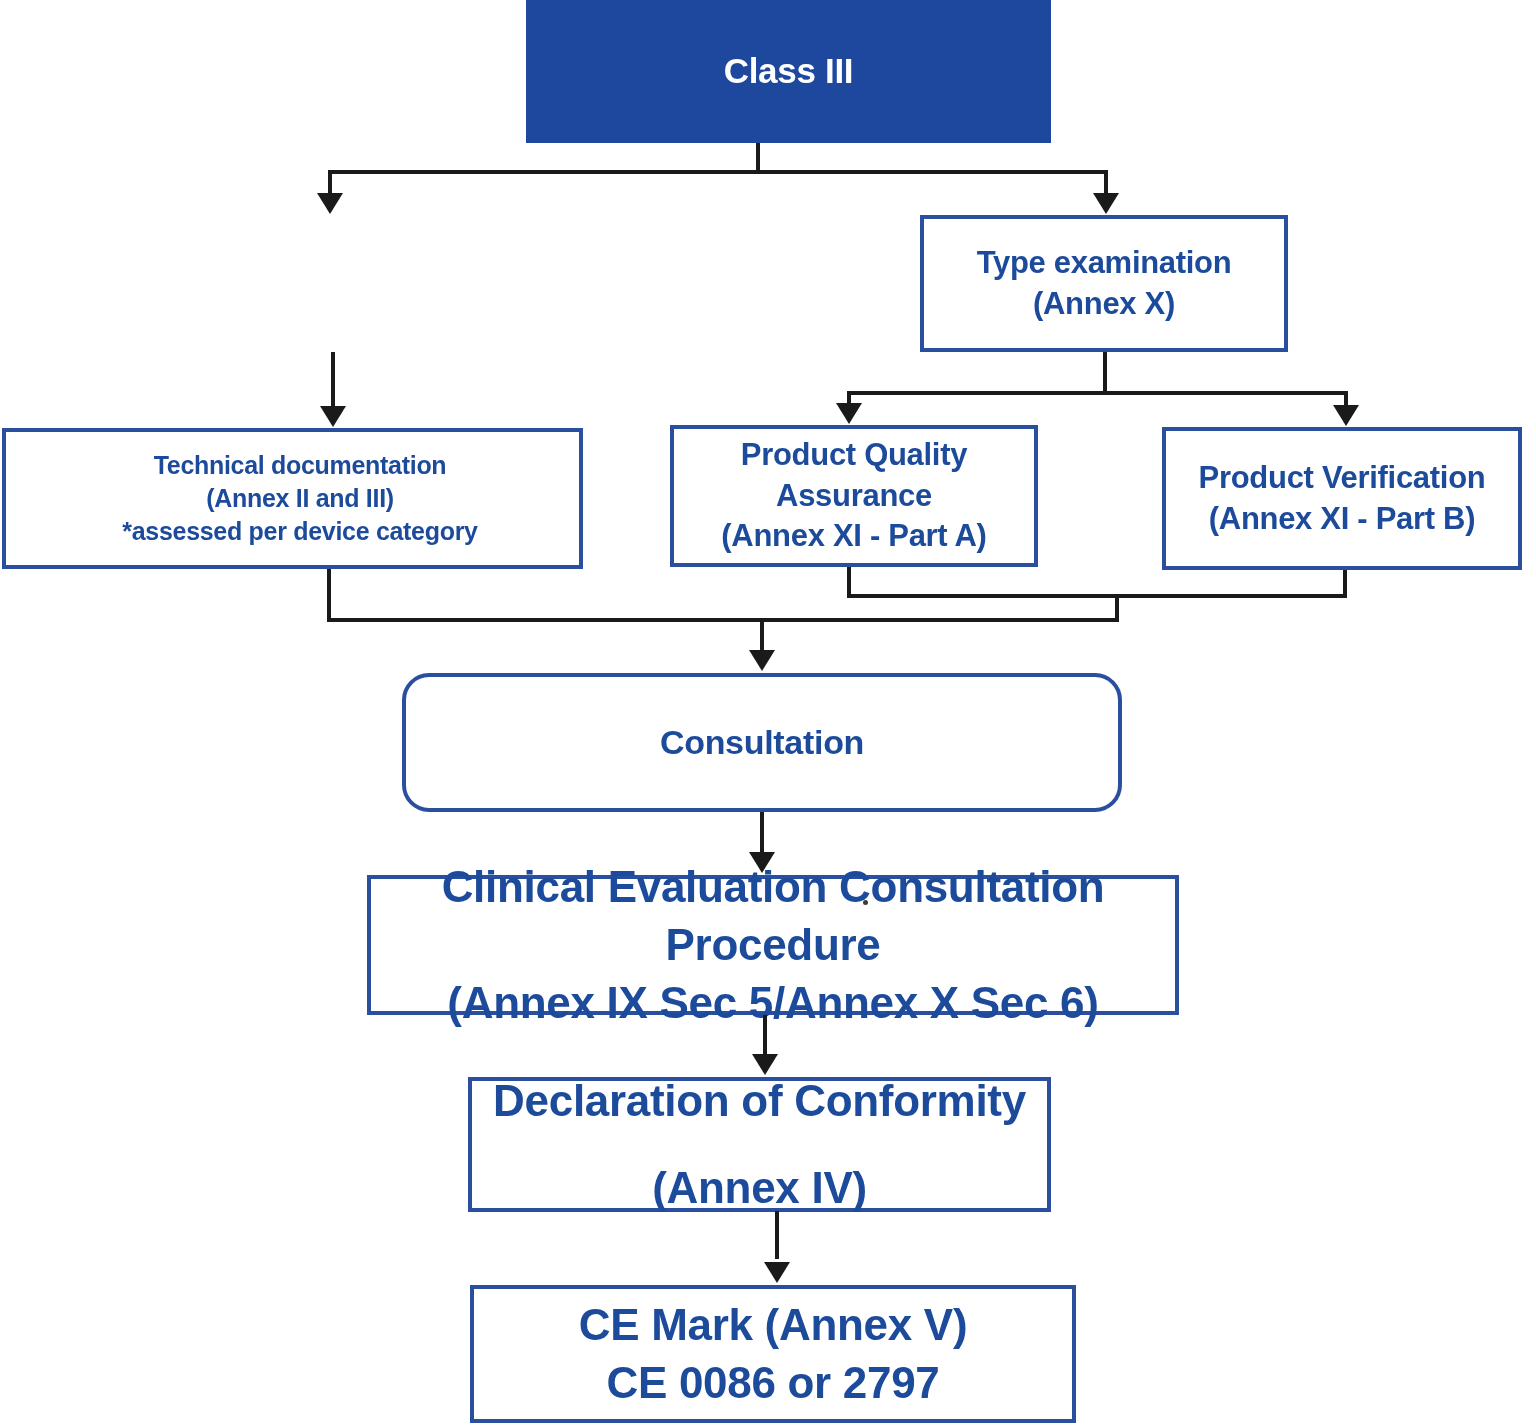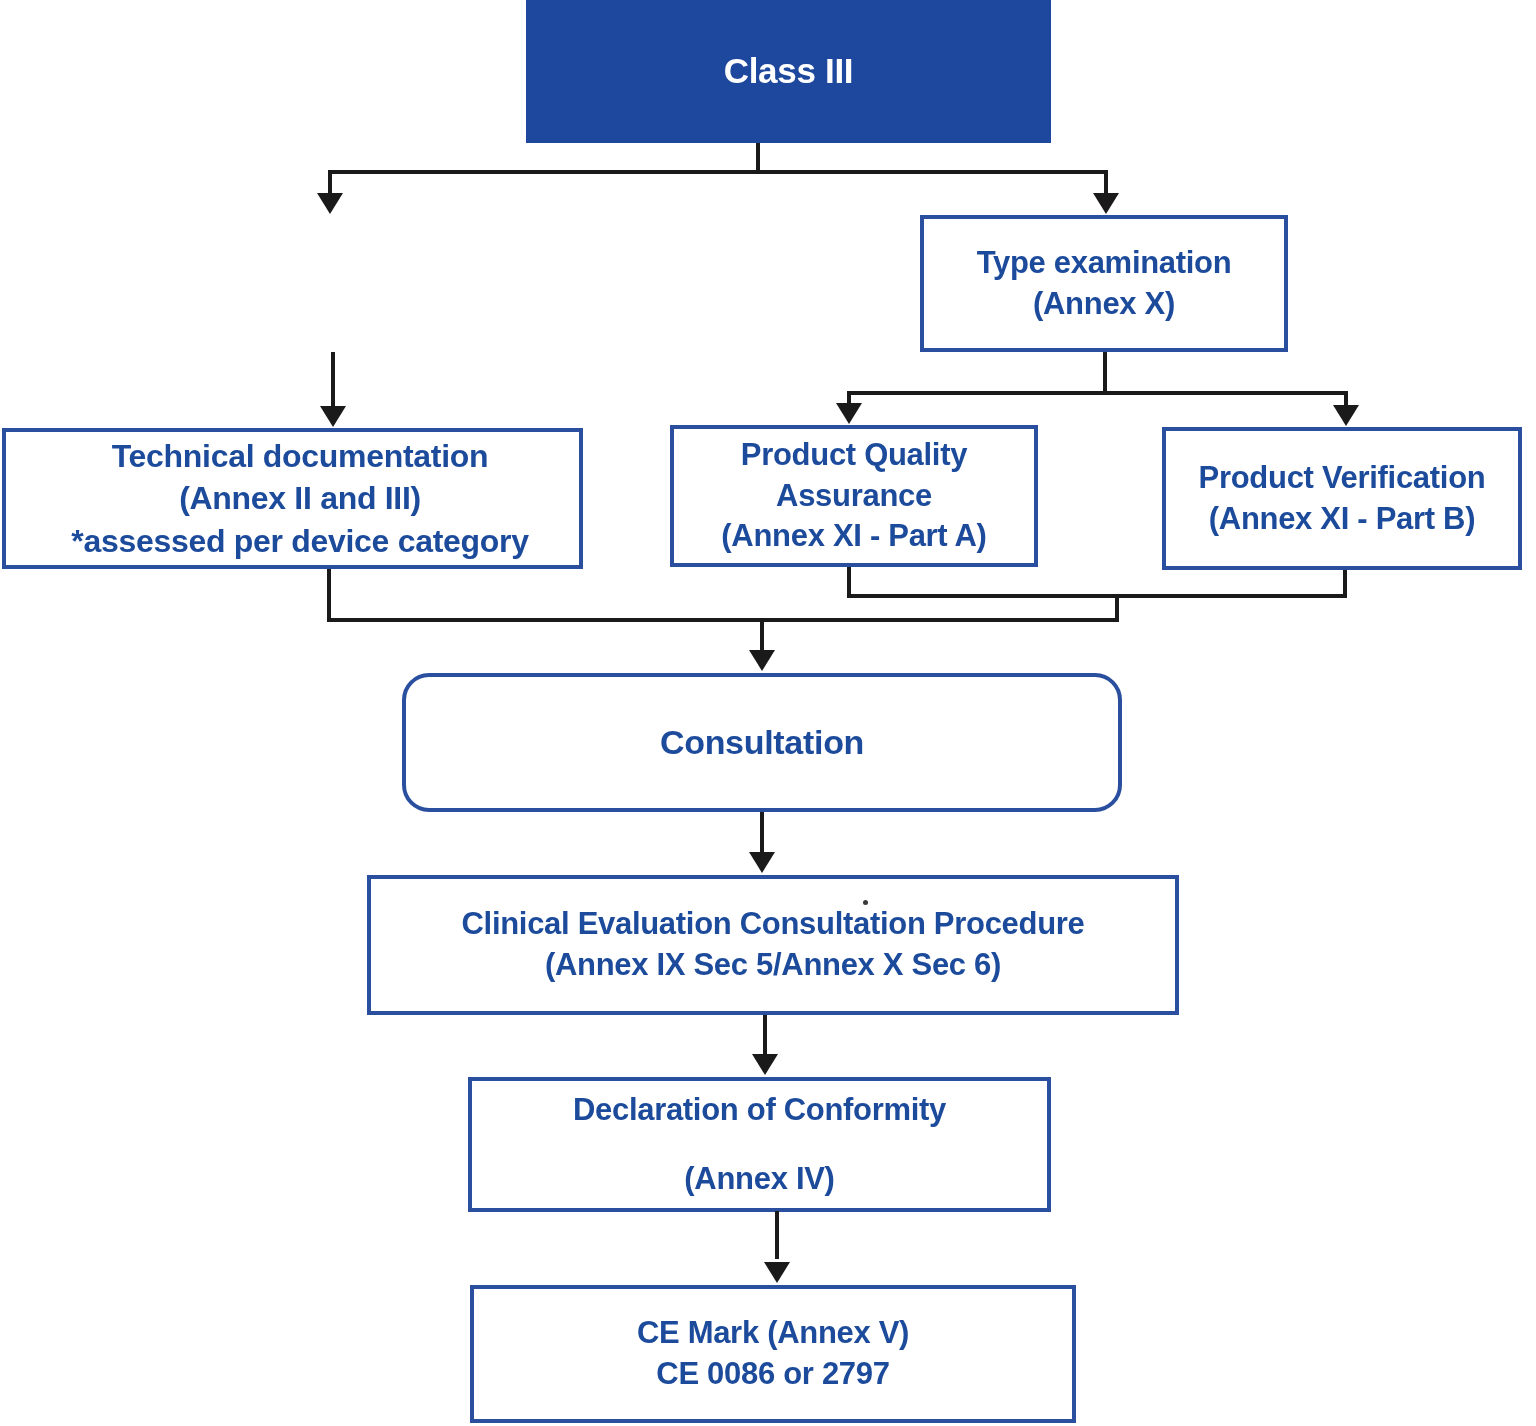--- a/index.html
+++ b/index.html
@@ -28,22 +28,22 @@
     background:var(--box-fill);color:var(--text-white);
   }
   .hline{position:absolute;height:4px;background:var(--line-color);}
   .vline{position:absolute;width:4px;background:var(--line-color);}
   .arrowhead{
     position:absolute;width:0;height:0;
     border-left:13px solid transparent;border-right:13px solid transparent;
     border-top:21px solid var(--line-color);
   }
   .dot{position:absolute;width:5px;height:5px;border-radius:50%;background:#3a3a3a;}
-  .fs35{font-size:35px;} .fs34{font-size:34px;border-radius:27px;} .fs33{font-size:31px;}
-  .fs32{font-size:32px;padding-left:15px;} .fs31{font-size:31px;}
+  .fs35{font-size:35px;} .fs34{font-size:34px;border-radius:27px;} .fs33{font-size:44px;}
+  .fs32{font-size:25px;padding-left:15px;} .fs31{font-size:31px;}
 </style>
 </head>
 <body>
 
 <div id="canvas">
 
   <div class="node filled fs35" style="left:495px;top:0;width:525px;height:143px;margin-left:31px;">
     <div>Class III</div>
   </div>
 

